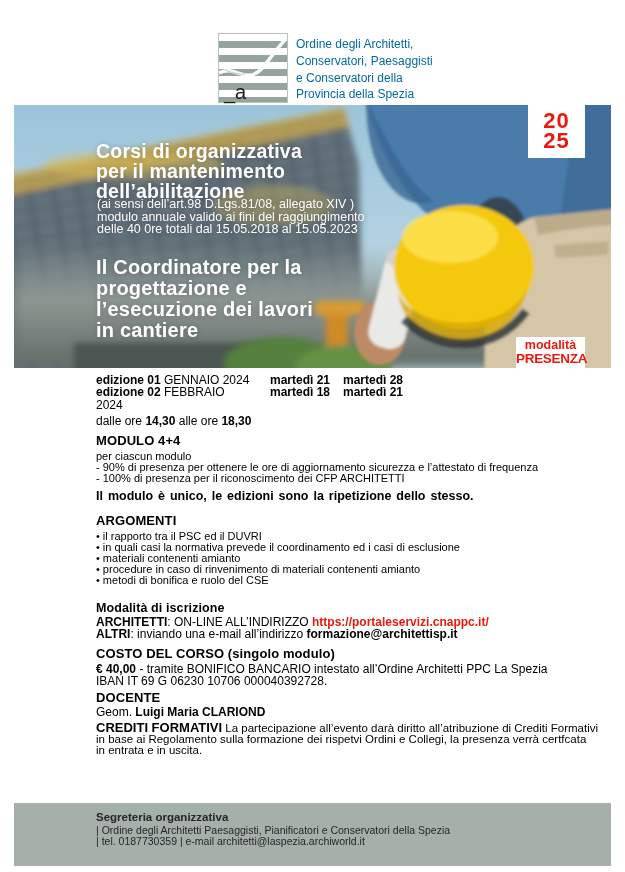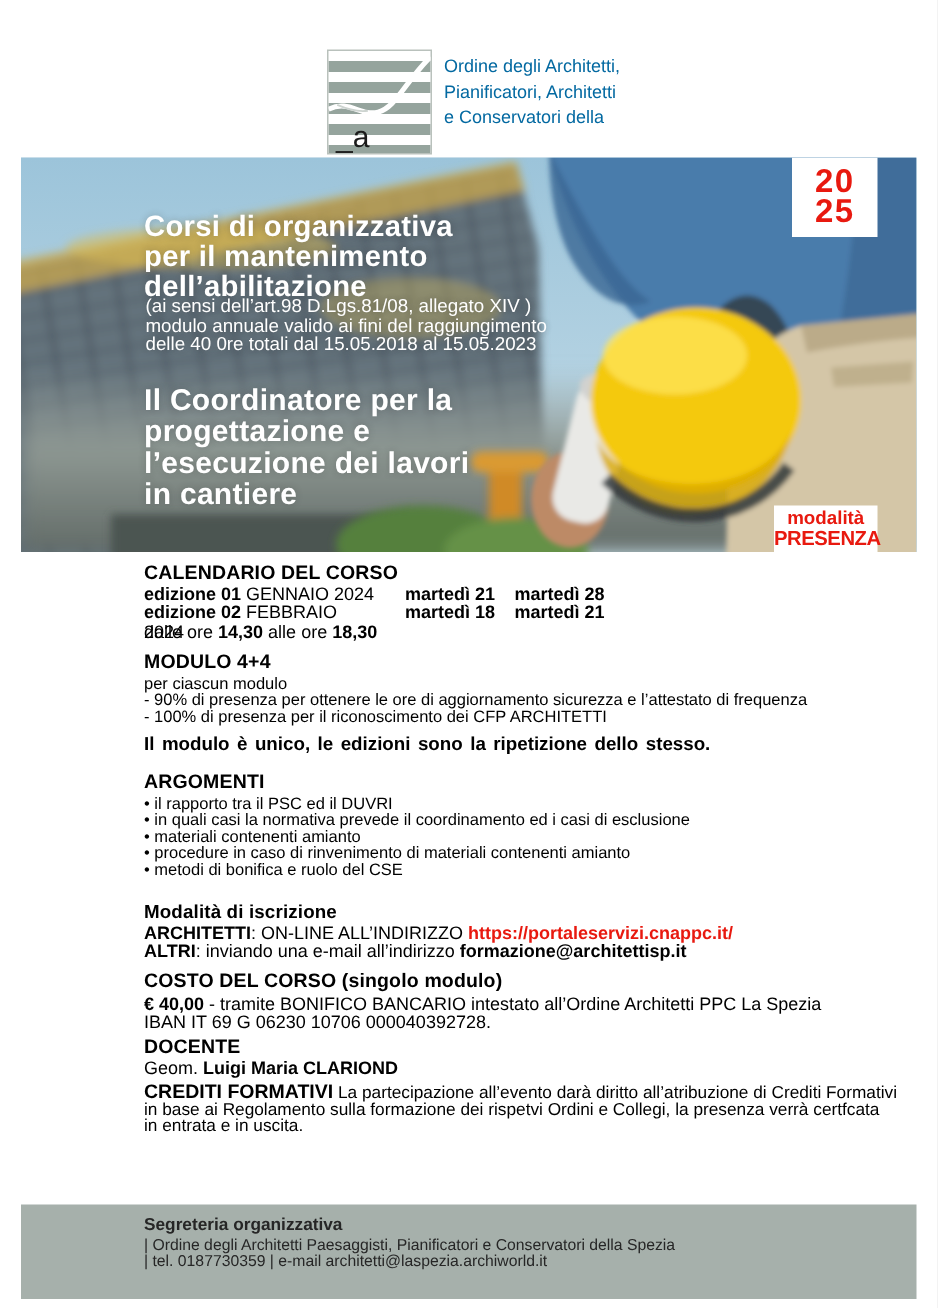--- a/index.html
+++ b/index.html
@@ -83,22 +83,23 @@
 
   <div class="logo">
     <svg viewBox="0 0 70 70">
       <path d="M0,40 C14,33 22,45 34,42 C46,39 52,22 70,4" stroke="#ffffff" stroke-width="3.5" fill="none"></path>
       <path d="M6,37 C13,40 20,42 27,41" stroke="#cdd4d0" stroke-width="1.3" fill="none"></path>
     </svg>
     <span class="mark">_a</span>
   </div>
   <div class="org">
     <div>Ordine degli Architetti,</div>
-    <div>Pianificatori, Architetti</div>
+    <div>Conservatori, Paesaggisti</div>
     <div>e Conservatori della</div>
+    <div>Provincia della Spezia</div>
   </div>
 
   <div class="hero">
     <svg class="photo" viewBox="0 0 597 263" preserveAspectRatio="none">
       <defs>
         <linearGradient id="sky" x1="0" y1="0" x2="0" y2="1">
           <stop offset="0" stop-color="#9cc4da"></stop>
             <stop offset="1" stop-color="#c6dde8"></stop>
         </linearGradient>
         <linearGradient id="ground" x1="0" y1="0" x2="0" y2="1">
@@ -176,21 +177,20 @@
       <div>20</div>
       <div>25</div>
     </div>
     <div class="mode-box">
       <div class="l1">modalità</div>
       <div class="l2">PRESENZA</div>
     </div>
   </div>
 
   <div class="sec" id="sec-calendar">
-    <div class="h">CALENDARIO DEL CORSO</div>
     <div class="cal-row">
       <div class="cal-ed"><b>edizione 01</b><span> GENNAIO 2024</span></div>
       <div class="cal-d1">martedì 21</div>
       <div class="cal-d2">martedì 28</div>
     </div>
     <div class="cal-row">
       <div class="cal-ed"><b>edizione 02</b><span> FEBBRAIO 2024</span></div>
       <div class="cal-d1">martedì 18</div>
       <div class="cal-d2">martedì 21</div>
     </div>

